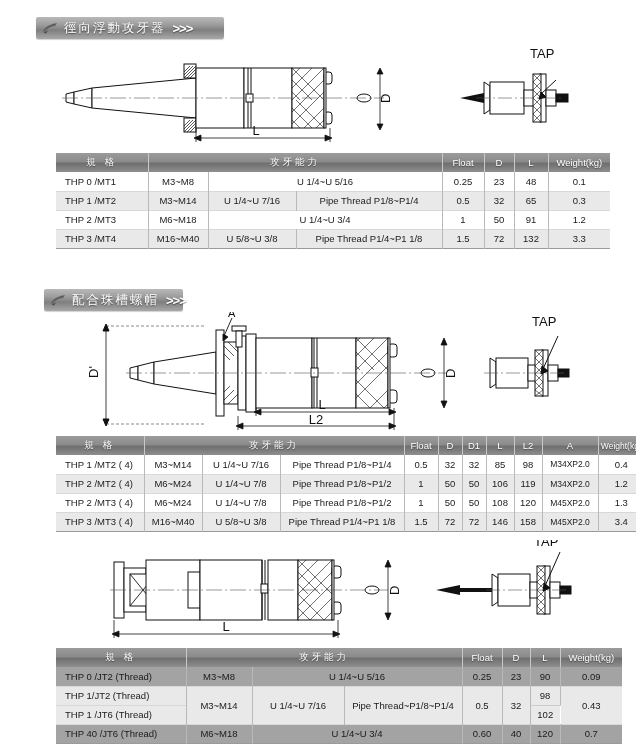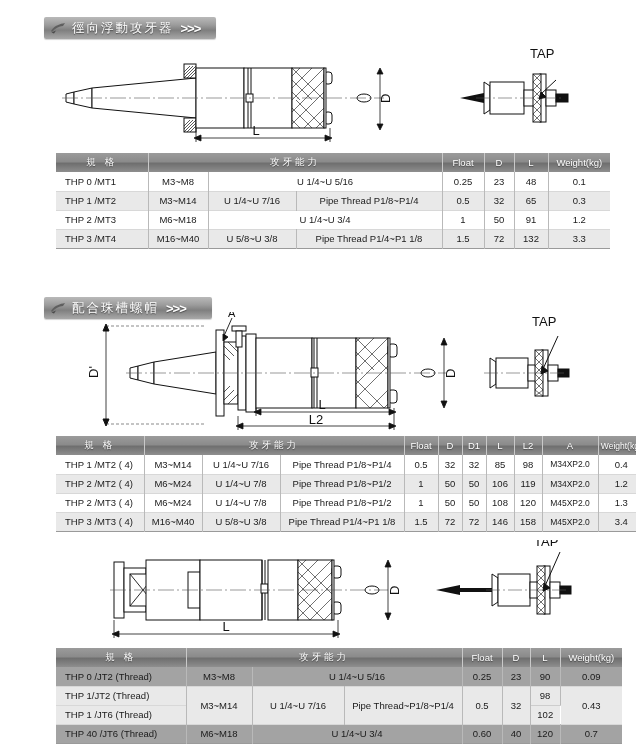--- a/index.html
+++ b/index.html
@@ -94,21 +94,21 @@
     font-size: 13px;
     fill: #111;
   }
   .lbl-sm { font-size: 11px; }
 </style>
 </head>
 <body>
 
 <div class="page">
 
-  <div class="sect-bar" style="left:44px; top:17px; width:172px;">
+  <div class="sect-bar" style="left:36px; top:17px; width:188px;">
     <span class="swoosh">
       <svg width="16" height="12" viewBox="0 0 16 12">
         <path d="M1 9 C5 3, 10 2, 15 1 L13 4 C9 4.5, 5 6, 2 10 Z" fill="#5f5f5f"></path>
         <path d="M1.5 10.5 L6 8.5 L4 11.5 Z" fill="#4a4a4a"></path>
       </svg>
     </span>
     <span class="sect-title">徑向浮動攻牙器</span>
     <span class="chev">&gt;&gt;&gt;</span>
   </div>
 
@@ -245,21 +245,21 @@
           <td>U 5/8~U 3/8</td>
           <td>Pipe Thread P1/4~P1 1/8</td>
           <td>1.5</td>
           <td>72</td>
           <td>132</td>
           <td>3.3</td>
         </tr>
       </tbody>
   </table>
 
-  <div class="sect-bar" style="left:44px; top:297px; width:168px;">
+  <div class="sect-bar" style="left:44px; top:289px; width:139px;">
     <span class="swoosh">
       <svg width="16" height="12" viewBox="0 0 16 12">
         <path d="M1 9 C5 3, 10 2, 15 1 L13 4 C9 4.5, 5 6, 2 10 Z" fill="#5f5f5f"></path>
         <path d="M1.5 10.5 L6 8.5 L4 11.5 Z" fill="#4a4a4a"></path>
       </svg>
     </span>
     <span class="sect-title">配合珠槽螺帽</span>
     <span class="chev">&gt;&gt;&gt;</span>
   </div>
 

